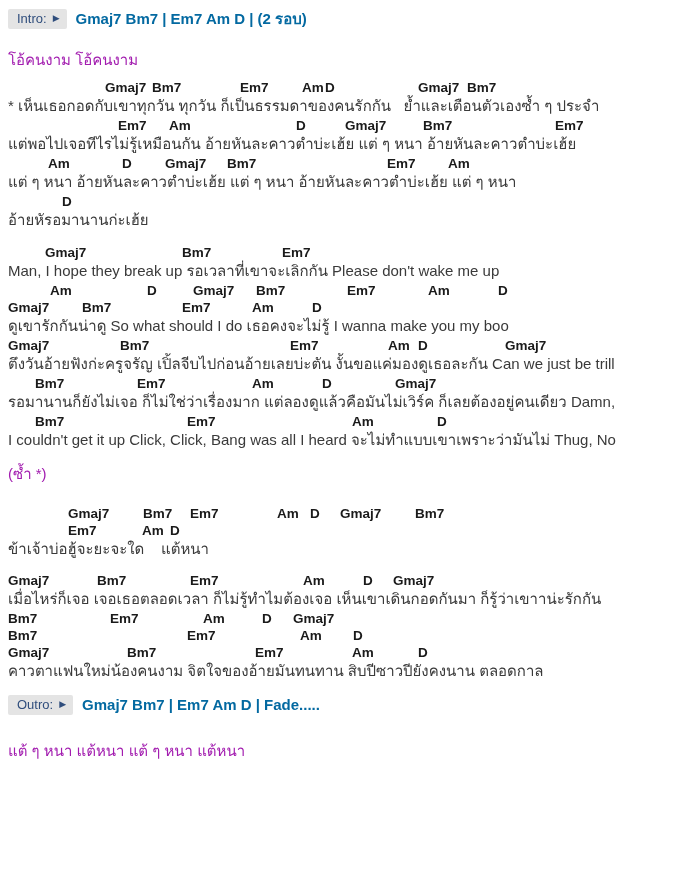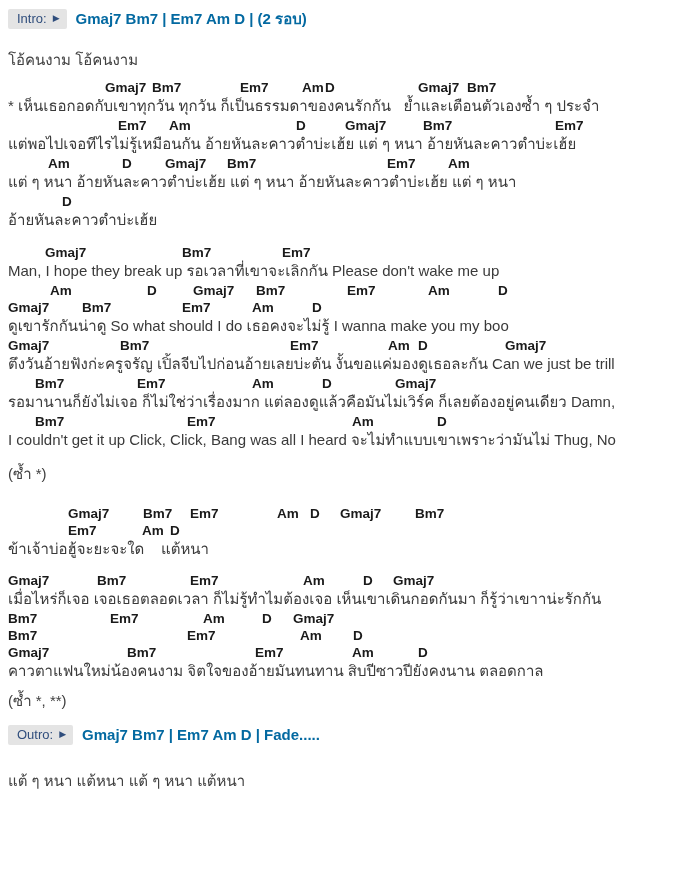--- a/index.html
+++ b/index.html
@@ -39,21 +39,21 @@
   }
   .bar-chords {
     font-weight: bold;
     font-size: 15px;
     color: #0369a1;
     white-space: pre;
   }
   .text-line {
     font-size: 15px;
     line-height: 21px;
-    color: #404040;
+    color: #a21caf;
     white-space: pre;
   }
   .section { }
   .pair { margin-bottom: 2px; }
   .chord-row {
     position: relative;
     height: 15px;
   }
   .chord-row .chord {
     position: absolute;
@@ -115,21 +115,21 @@
           <span class="chord" style="left: 219px;">Bm7</span>
           <span class="chord" style="left: 379px;">Em7</span>
           <span class="chord" style="left: 440px;">Am</span>
         </div>
         <div class="lyric-row">แต่ ๆ หนา อ้ายหันละคาวตำบ่ะเฮ้ย แต่ ๆ หนา อ้ายหันละคาวตำบ่ะเฮ้ย แต่ ๆ หนา</div>
       </div>
       <div class="pair">
         <div class="chord-row">
           <span class="chord" style="left: 54px;">D</span>
         </div>
-        <div class="lyric-row">อ้ายหันละคาวตำบ่ะเฮ้ย</div>
+        <div class="lyric-row">อ้ายหัรอมานานก่ะเฮ้ย</div>
       </div>
     </div>
     <div class="section" style="margin-top: 15px;">
       <div class="pair">
         <div class="chord-row">
           <span class="chord" style="left: 37px;">Gmaj7</span>
           <span class="chord" style="left: 174px;">Bm7</span>
           <span class="chord" style="left: 274px;">Em7</span>
         </div>
         <div class="lyric-row">Man, I hope they break up รอเวลาที่เขาจะเลิกกัน Please don't wake me up</div>
@@ -241,21 +241,20 @@
         <div class="chord-row">
           <span class="chord" style="left: 0px;">Gmaj7</span>
           <span class="chord" style="left: 119px;">Bm7</span>
           <span class="chord" style="left: 247px;">Em7</span>
           <span class="chord" style="left: 344px;">Am</span>
           <span class="chord" style="left: 410px;">D</span>
         </div>
         <div class="lyric-row">คาวตาแฟนใหม่น้องคนงาม จิตใจของอ้ายมันทนทาน สิบปีซาวปียังคงนาน ตลอดกาล</div>
       </div>
     </div>
-    <div class="text-line" style="margin-top: 9px;">(ซ้ำ *, **)</div>
     <div class="bar" style="margin-top: 13px;">
       <span class="badge">
         <span class="badge-label">Outro:</span>
         <span class="play">▶</span>
       </span>
       <span class="bar-chords">Gmaj7 Bm7 | Em7 Am D | Fade.....</span>
     </div>
     <div class="text-line" style="margin-top: 25px;">แต้ ๆ หนา แต้หนา แต้ ๆ หนา แต้หนา</div>
   </div>
 

